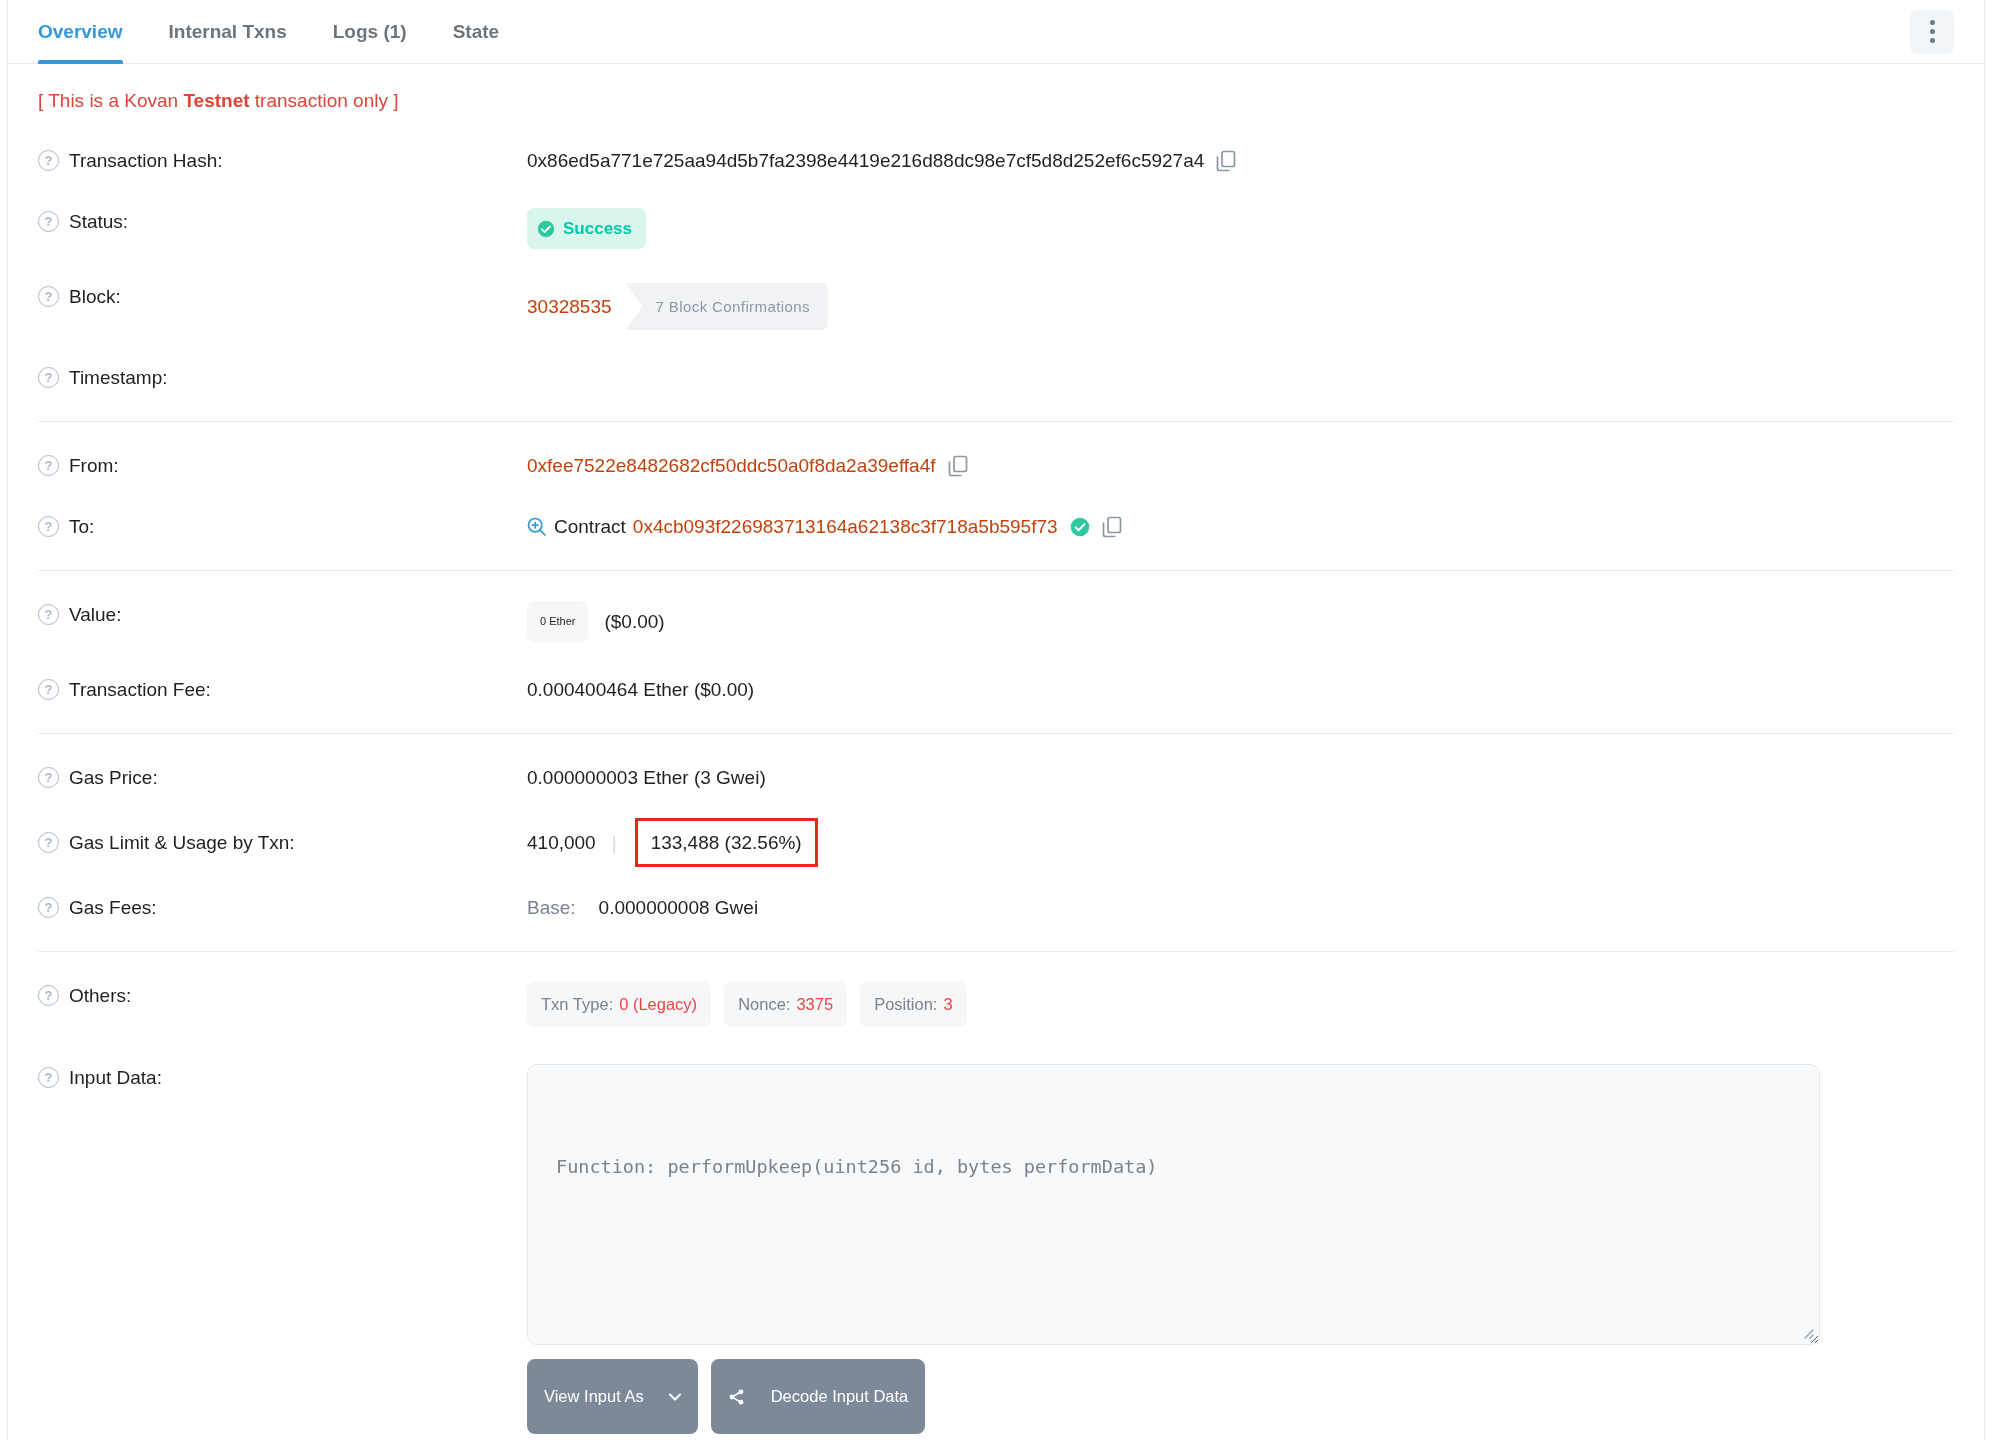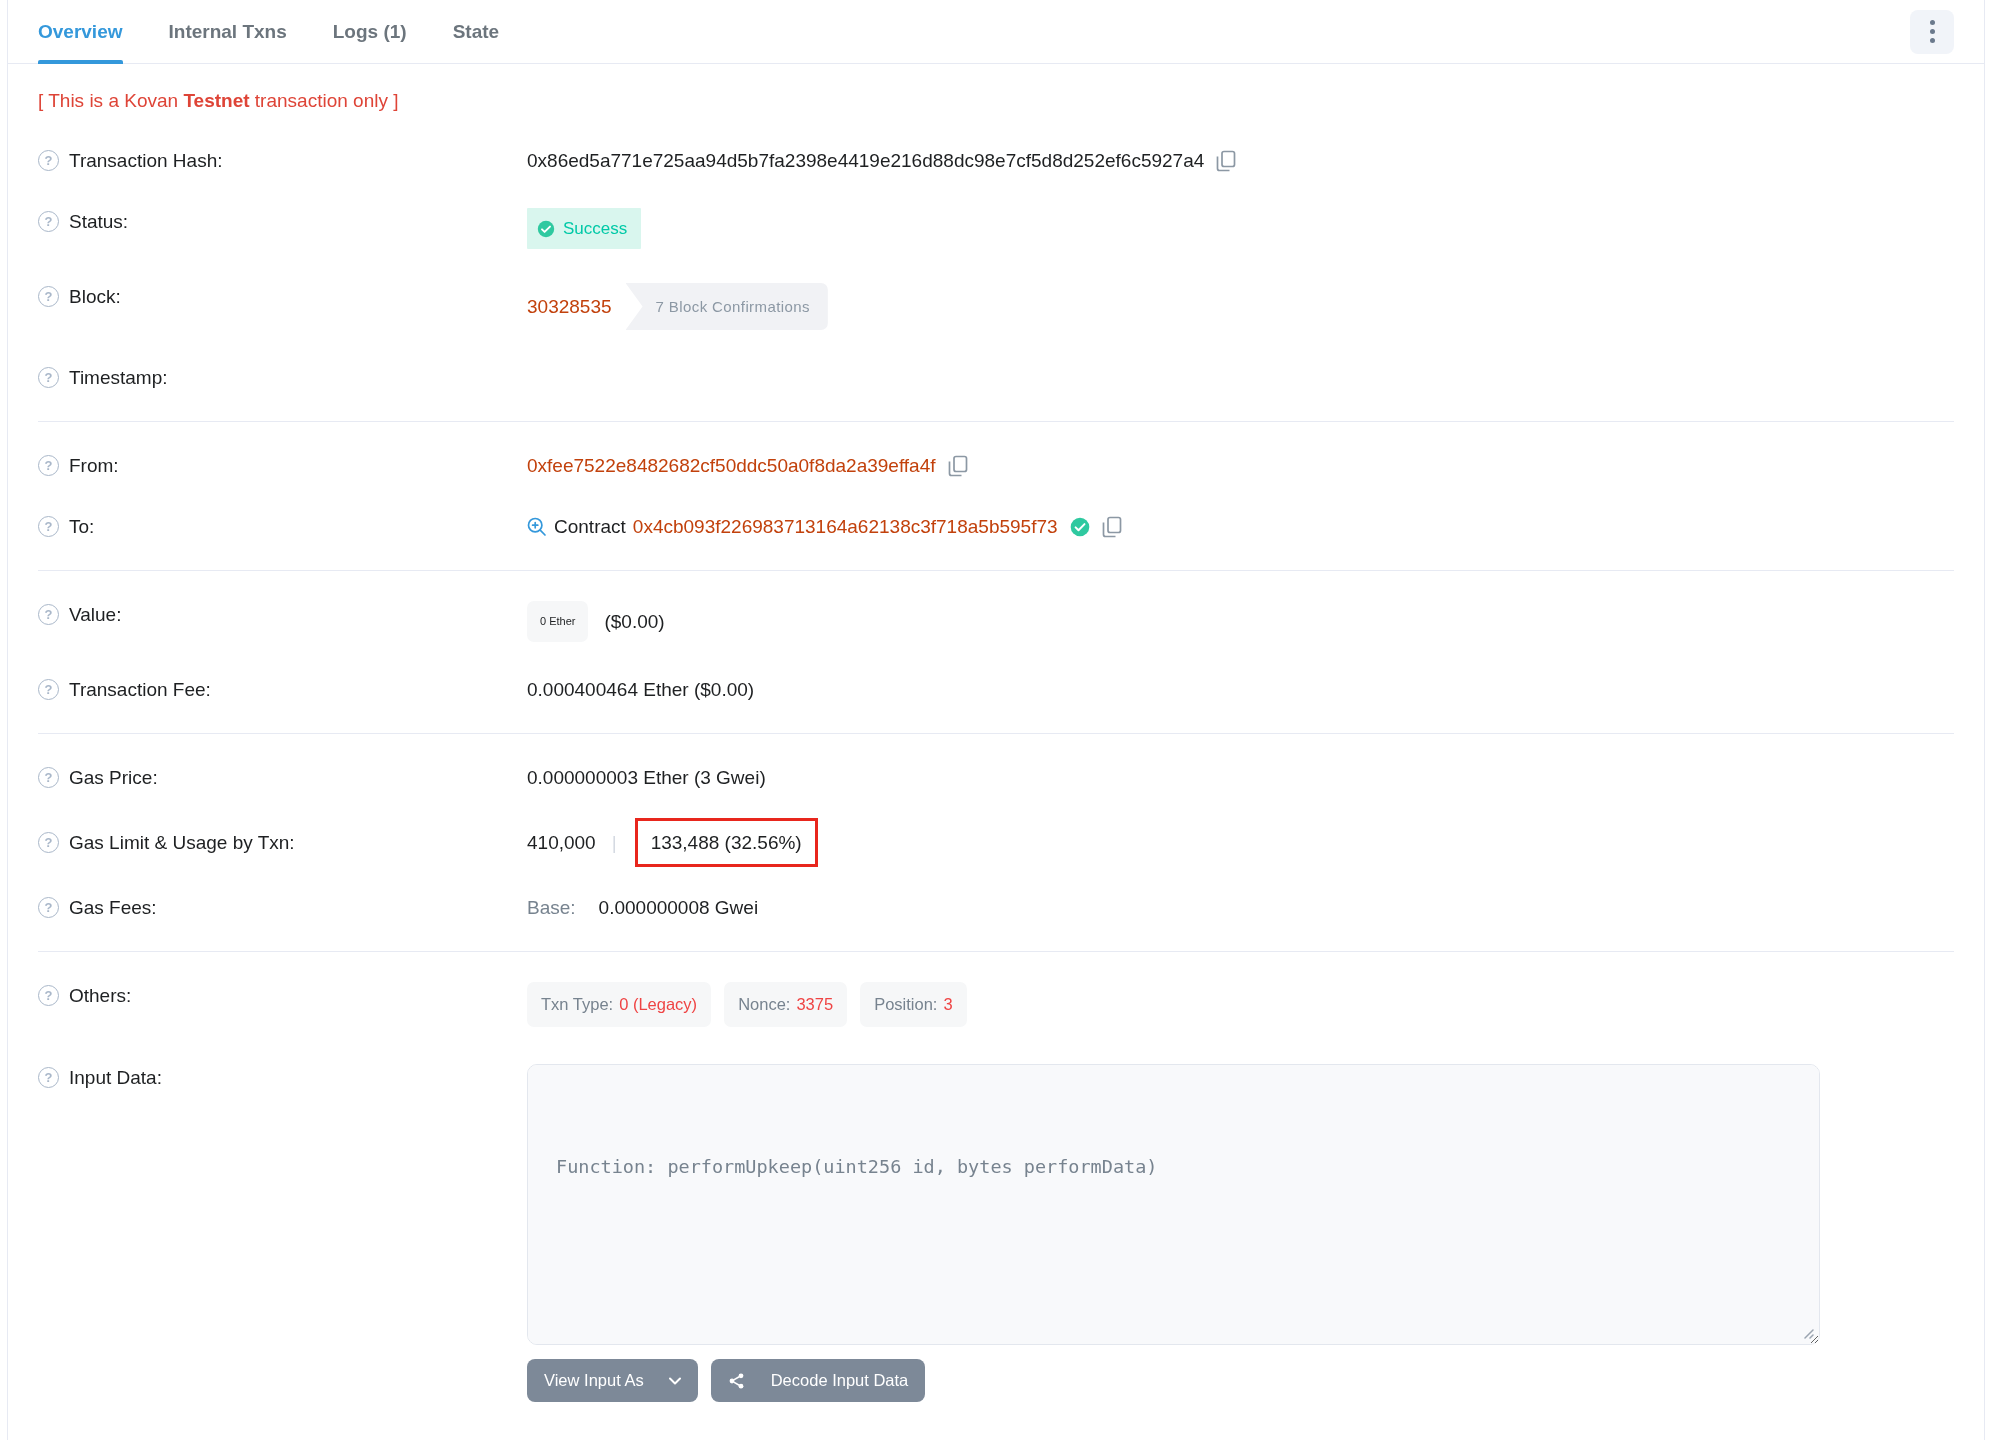--- a/index.html
+++ b/index.html
@@ -48,22 +48,22 @@
   .help {
     width: 21px; height: 21px; flex: 0 0 21px; border-radius: 50%;
     border: 1.6px solid #a9b7c9; color: #a9b7c9; font-size: 13px; font-weight: 700;
     display: inline-flex; align-items: center; justify-content: center; cursor: pointer;
   }
   a.link { color: #c2410c; text-decoration: none; cursor: pointer; }
   .icon-btn { background: none; border: none; cursor: pointer; display: inline-flex; align-items: center; padding: 0; } .ml12 { margin-left: 12px; }
   
   .badge-success {
     display: inline-flex; align-items: center; gap: 8px;
-    background: #d9f6ee; color: #00c9a7; border-radius: 1px;
-    padding: 7px 14px 7px 10px; font-size: 17px; font-weight: 400;
+    background: #d9f6ee; color: #00c9a7; border-radius: 7px;
+    padding: 7px 14px 7px 10px; font-size: 17px; font-weight: 700;
   }
   .badge-confirm {
     display: inline-flex; align-items: center; margin-left: 14px;
     background: #f1f2f5; color: #8c98a4; font-size: 15px; letter-spacing: .4px;
     padding: 10px 18px 10px 30px; border-radius: 0 7px 7px 0;
     clip-path: polygon(0 0, 100% 0, 100% 100%, 0 100%, 17px 50%);
   }
   .badge-plain {
     display: inline-block; background: #f6f7f8; color: #1e2022;
     border-radius: 7px; padding: 7px 13px; font-size: 11px;
@@ -87,21 +87,21 @@
     font-family: "DejaVu Sans Mono", "Liberation Mono", monospace;
     font-size: 18.5px; line-height: 31px; white-space: pre; resize: vertical;
   }
   .code-line { white-space: pre; }
   .resize-grip { position: absolute; right: 5px; bottom: 5px; }
   .btn-row { display: flex; gap: 13px; margin-top: 14px; }
   .btn {
     display: inline-flex; align-items: center; gap: 25px; border: none; cursor: pointer;
     background: #7d8998; color: #fff; font-size: 16.5px;
     font-family: "Liberation Sans", sans-serif;
-    border-radius: 8px; padding: 12px 17px;
+    border-radius: 8px; padding: 28px 17px;
   }
   svg { display: block; }
 </style>
 </head>
 <body>
 
 <div class="card">
 
   <div class="tabbar">
     <div class="tab active">Overview</div>

